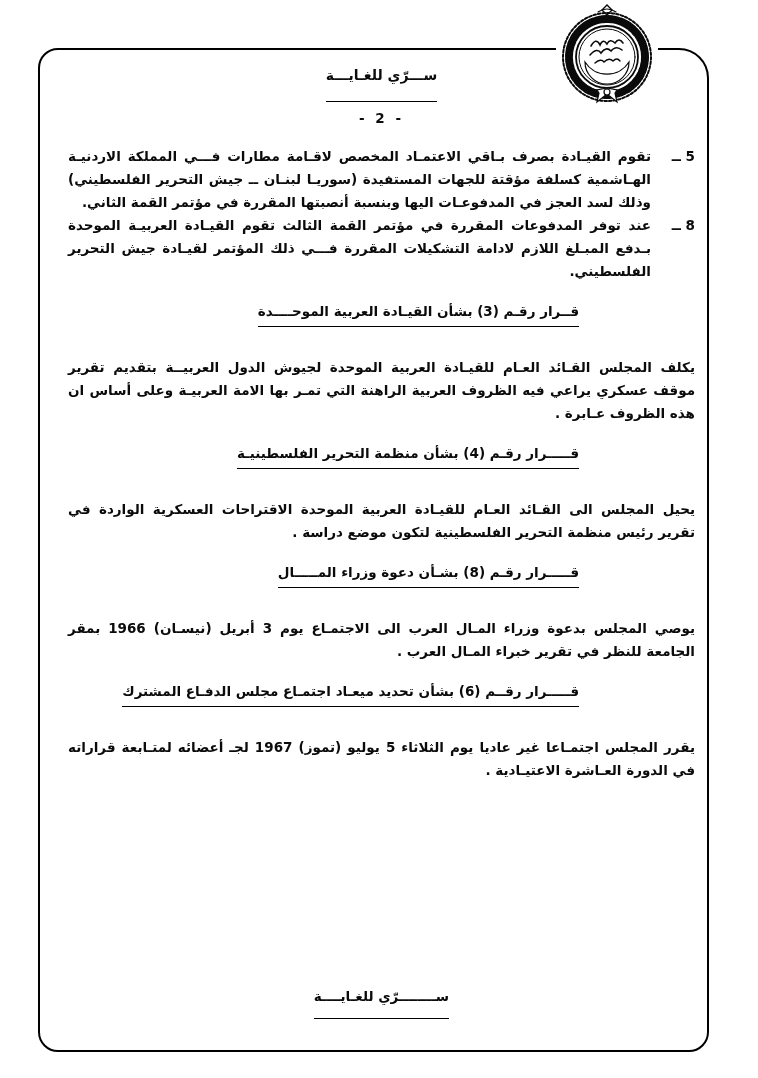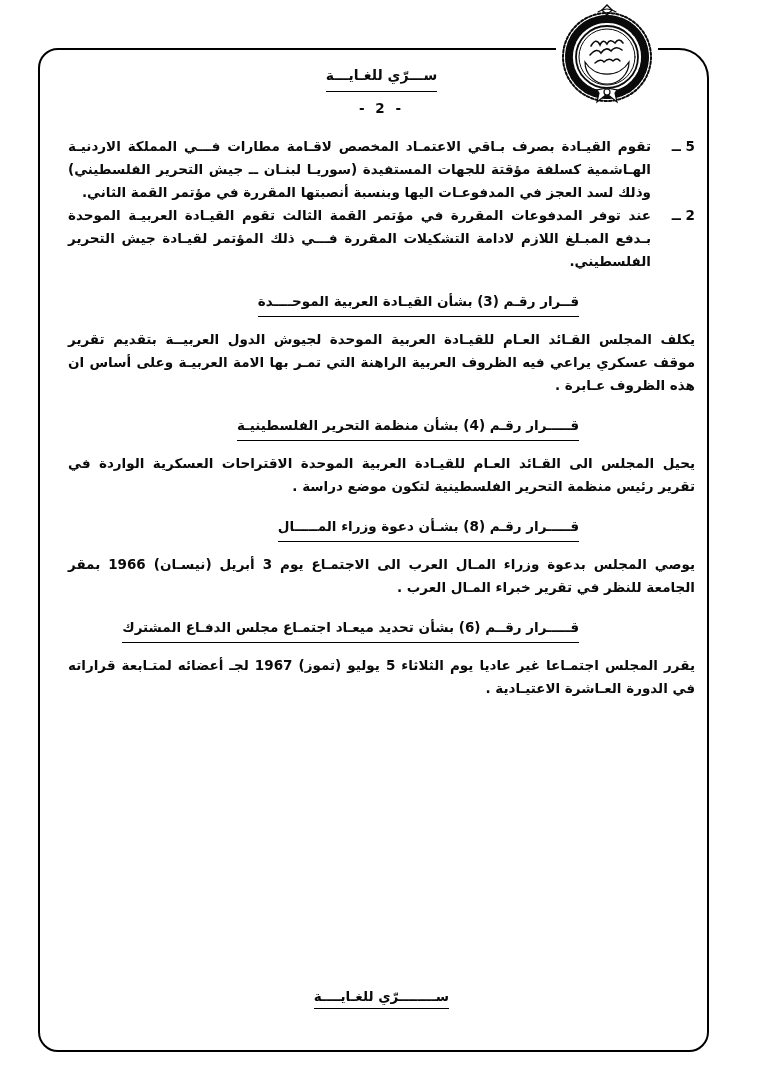--- a/index.html
+++ b/index.html
@@ -32,42 +32,42 @@
     width: 627px;
     direction: rtl;
     font-weight: bold;
     font-size: 13.5px;
     line-height: 23px;
   }
   .center { text-align: center; }
   .uline {
     display: inline-block;
     border-bottom: 1.6px solid #000;
-    padding-bottom: 4px;
+    padding-bottom: 14px;
   }
   .classification { font-size: 14px; }
   .pagenum {
     margin-top: 5px;
     direction: ltr;
     letter-spacing: 3px;
     font-size: 13.5px;
   }
   .items { margin-top: 15px; }
   .item { display: flex; }
   .item .marker { flex: 0 0 44px; white-space: nowrap; }
   .item .itext { flex: 1; text-align: justify; }
   .res { margin-top: 17px; }
   .res-heading {
     text-align: right;
     margin-left: 0;
     margin-right: 116px;
   }
   .res-heading .uline { padding-bottom: 3px; text-align: center; }
   .res-body {
-    margin-top: 11px;
+    margin-top: 29px;
     text-align: justify;
   }
   .footer {
     position: absolute;
     left: 68px; top: 966px;
     width: 627px;
     text-align: center;
     direction: rtl;
     font-weight: bold;
     font-size: 13.5px;
@@ -107,21 +107,21 @@
   </div>
 
   <div class="center pagenum">- 2 -</div>
 
   <div class="items">
     <div class="item">
       <span class="marker">5 ــ</span>
       <span class="itext">تقوم القيـادة بصرف بـاقي الاعتمـاد المخصص لاقـامة مطارات فـــي المملكة الاردنيـة الهـاشمية كسلفة مؤقتة للجهات المستفيدة (سوريـا لبنـان ــ جيش التحرير الفلسطيني) وذلك لسد العجز في المدفوعـات اليها وبنسبة أنصبتها المقررة في مؤتمر القمة الثاني.</span>
     </div>
     <div class="item">
-      <span class="marker">2 ــ</span>
+      <span class="marker">8 ــ</span>
       <span class="itext">عند توفر المدفوعات المقررة في مؤتمر القمة الثالث تقوم القيـادة العربيـة الموحدة بـدفع المبـلغ اللازم لادامة التشكيلات المقررة فـــي ذلك المؤتمر لقيـادة جيش التحرير الفلسطيني.</span>
     </div>
   </div>
 
   <div class="res">
     <div class="res-heading">
       <span class="uline">قــرار رقـم (3) بشأن القيـادة العربية الموحــــدة</span>
     </div>
     <div class="res-body">يكلف المجلس القـائد العـام للقيـادة العربية الموحدة لجيوش الدول العربيــة بتقديم تقرير موقف عسكري يراعي فيه الظروف العربية الراهنة التي تمـر بها الامة العربيـة وعلى أساس ان هذه الظروف عـابرة .</div>
   </div>

